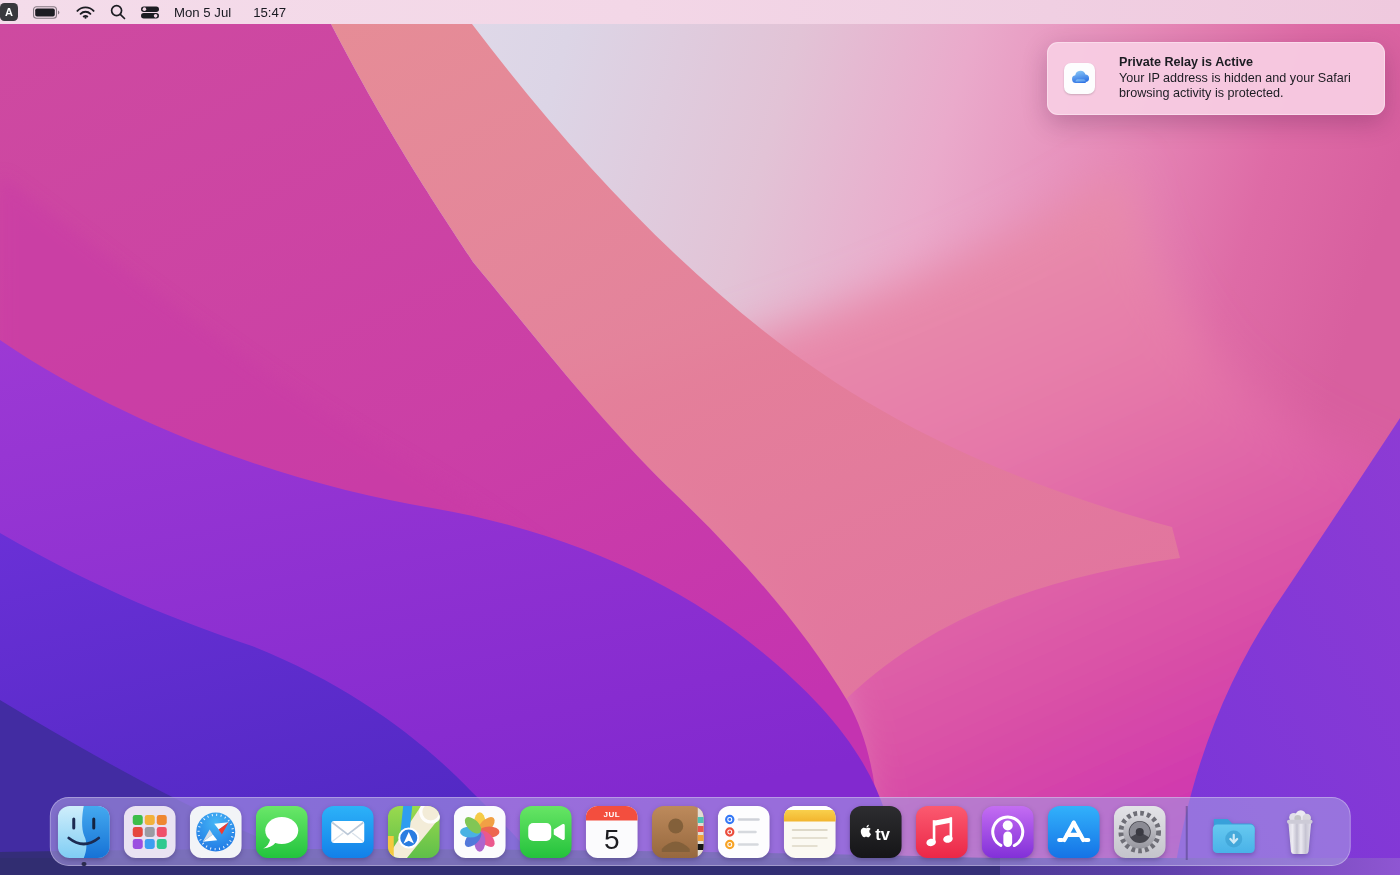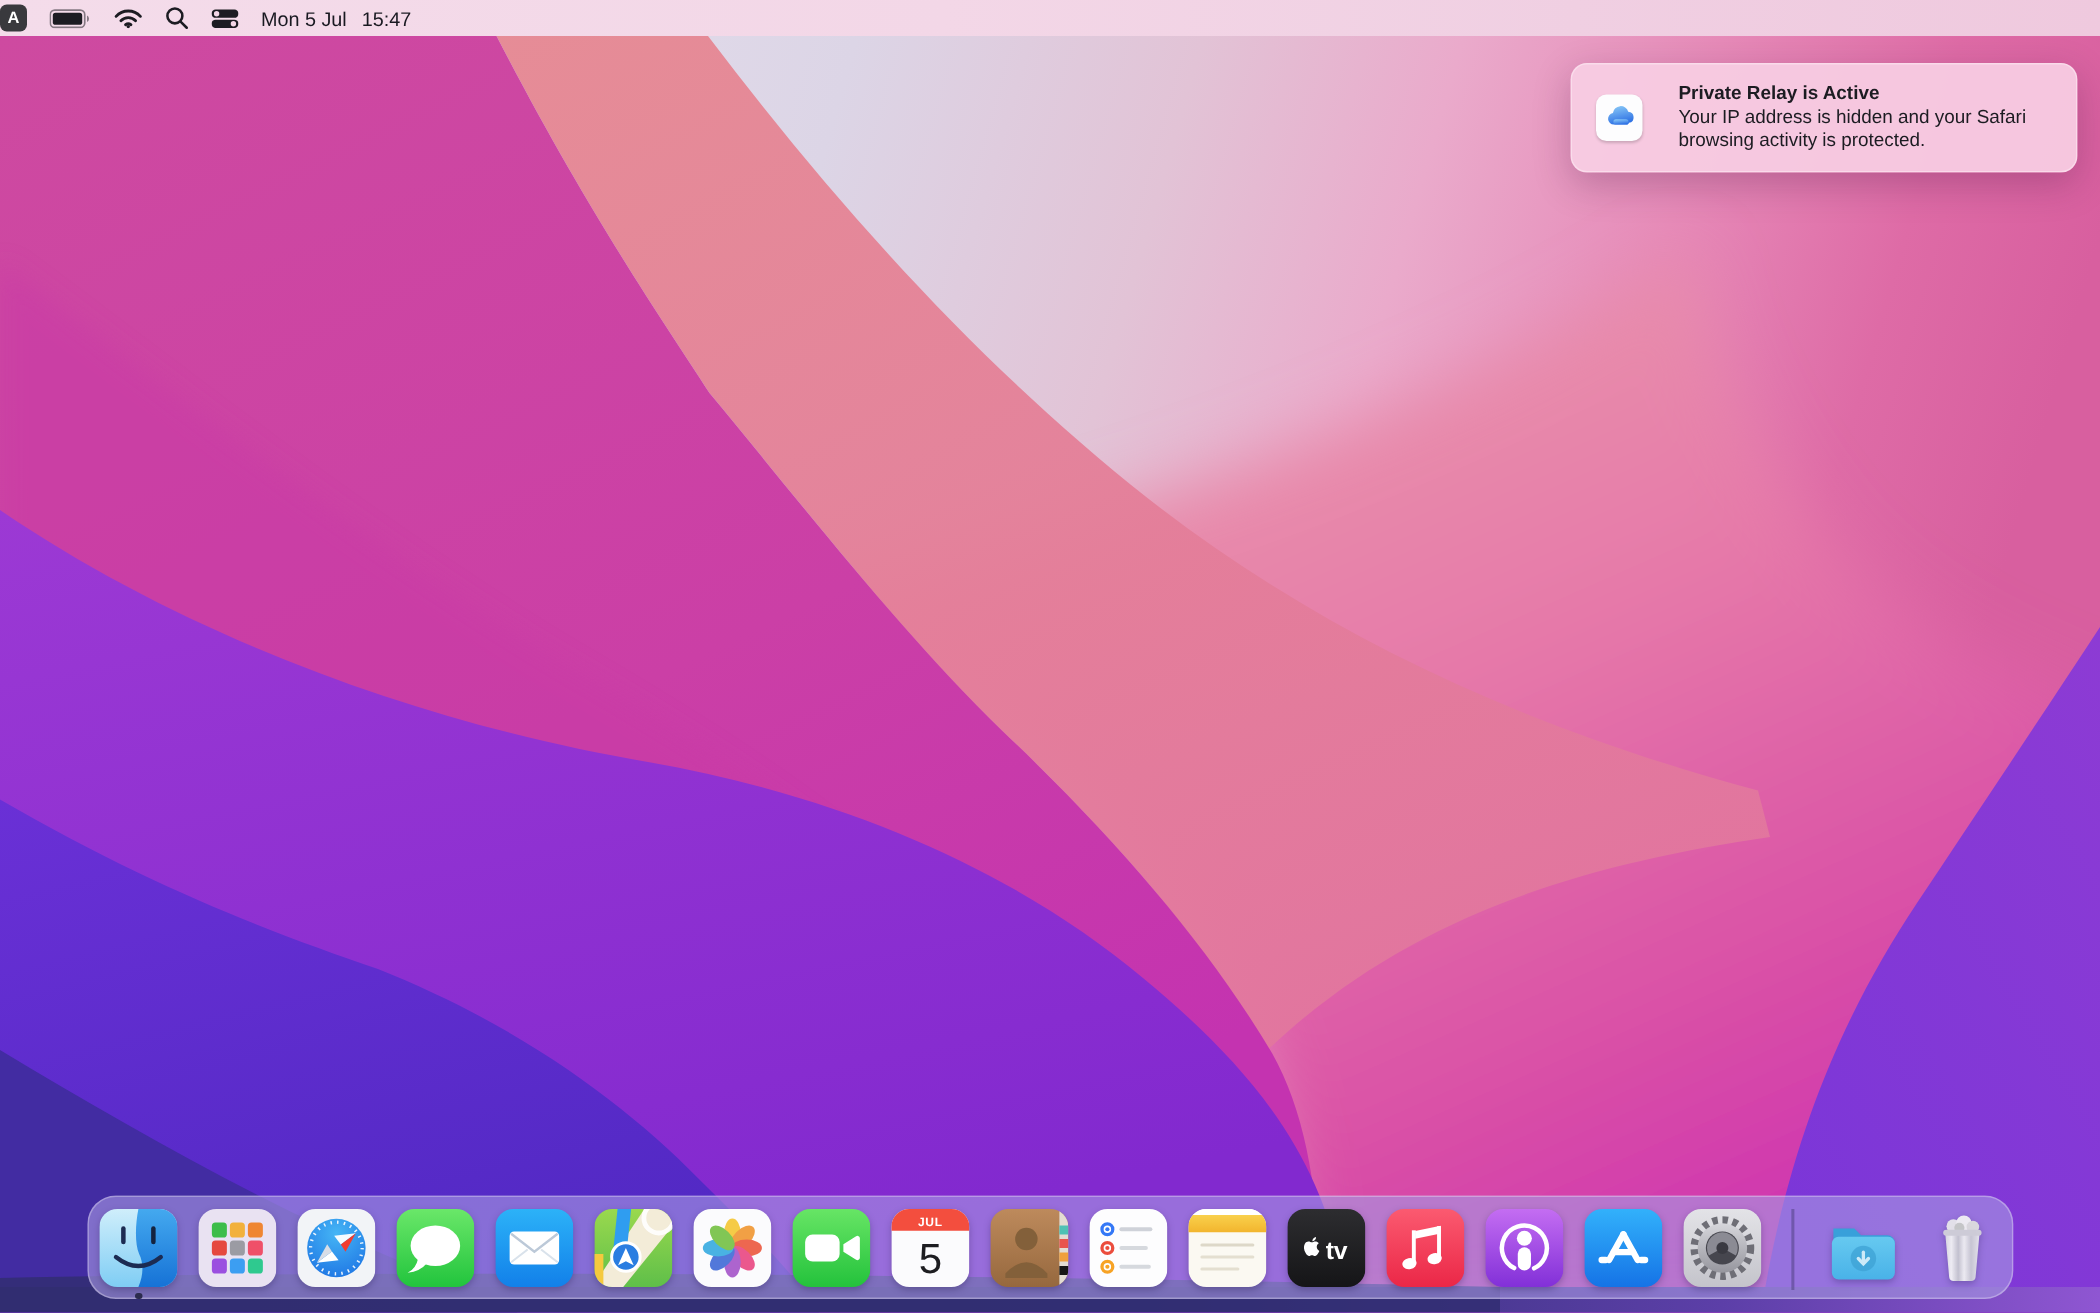--- a/index.html
+++ b/index.html
@@ -19,21 +19,21 @@
   .mb-left { display:flex; align-items:center; height:100%; padding-left:10px; }
   .apple-menu { display:flex; align-items:center; padding:0 11px; height:100%; }
   .mb-item { padding:0 11px; height:100%; display:flex; align-items:center; letter-spacing:.1px; }
   .mb-item.active { font-weight:bold; padding:0 12px; }
   .mb-right { display:flex; align-items:center; height:100%; padding-right:13px; gap:15px; }
   .status { display:flex; align-items:center; height:100%; }
   .input-source {
     width:18px; height:18px; background:#39393d; border-radius:4.5px;
     color:#fff; font-size:11px; font-weight:bold; display:flex; align-items:center; justify-content:center;
   }
-  .clock { display:flex; align-items:center; gap:10px; font-size:13.2px; }
+  .clock { display:flex; align-items:center; gap:22px; font-size:13.2px; }
 
   
   .notification {
     position:absolute; top:42px; right:15px; width:338px; min-height:64px;
     background:rgba(247,205,227,.93);
     border:1px solid rgba(255,255,255,.35);
     border-radius:11px; box-shadow:0 8px 24px rgba(60,20,60,.25);
     display:flex; align-items:center; gap:24px; padding:12px 14px 12px 16px; z-index:50;
   }
   .notif-icon-tile {
@@ -43,21 +43,21 @@
   }
   .notif-text { font-size:12.6px; line-height:15.5px; color:#1c1c22; }
   .notif-title { font-weight:bold; }
 
   
   .dock {
     position:absolute; bottom:9px; left:50%; transform:translateX(-50%);
     height:69px; border-radius:19px;
     background:rgba(167,152,226,.62);
     border:0.5px solid rgba(255,255,255,.3);
-    display:flex; align-items:flex-start; padding:8px 7px 0 7px; gap:14px; z-index:30;
+    display:flex; align-items:flex-start; padding:8px 24px 0 7px; gap:14px; z-index:30;
   }
   .dock-item { position:relative; width:52px; height:52px; flex:0 0 52px; }
   .dock-item svg.tile { width:52px; height:52px; display:block; filter:drop-shadow(0 2px 2.5px rgba(20,10,60,.28)); }
   .run-dot {
     position:absolute; left:50%; bottom:-8px; transform:translateX(-50%);
     width:4.5px; height:4.5px; border-radius:50%; background:#2c2c4e;
   }
   .dock-divider { width:1.5px; height:54px; background:rgba(66,56,110,.45); margin:0 6px; align-self:flex-start; }
   svg text { font-family:"Liberation Sans","DejaVu Sans",sans-serif; }
 </style>

